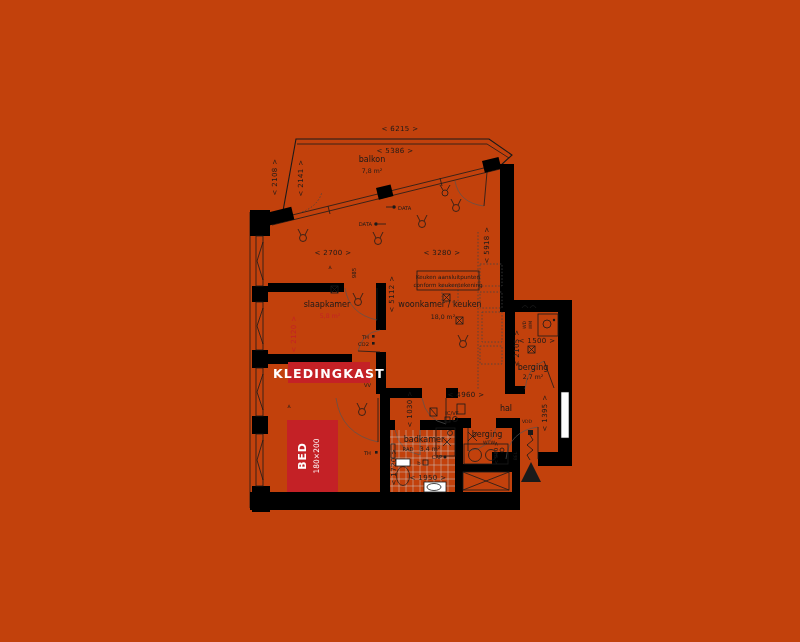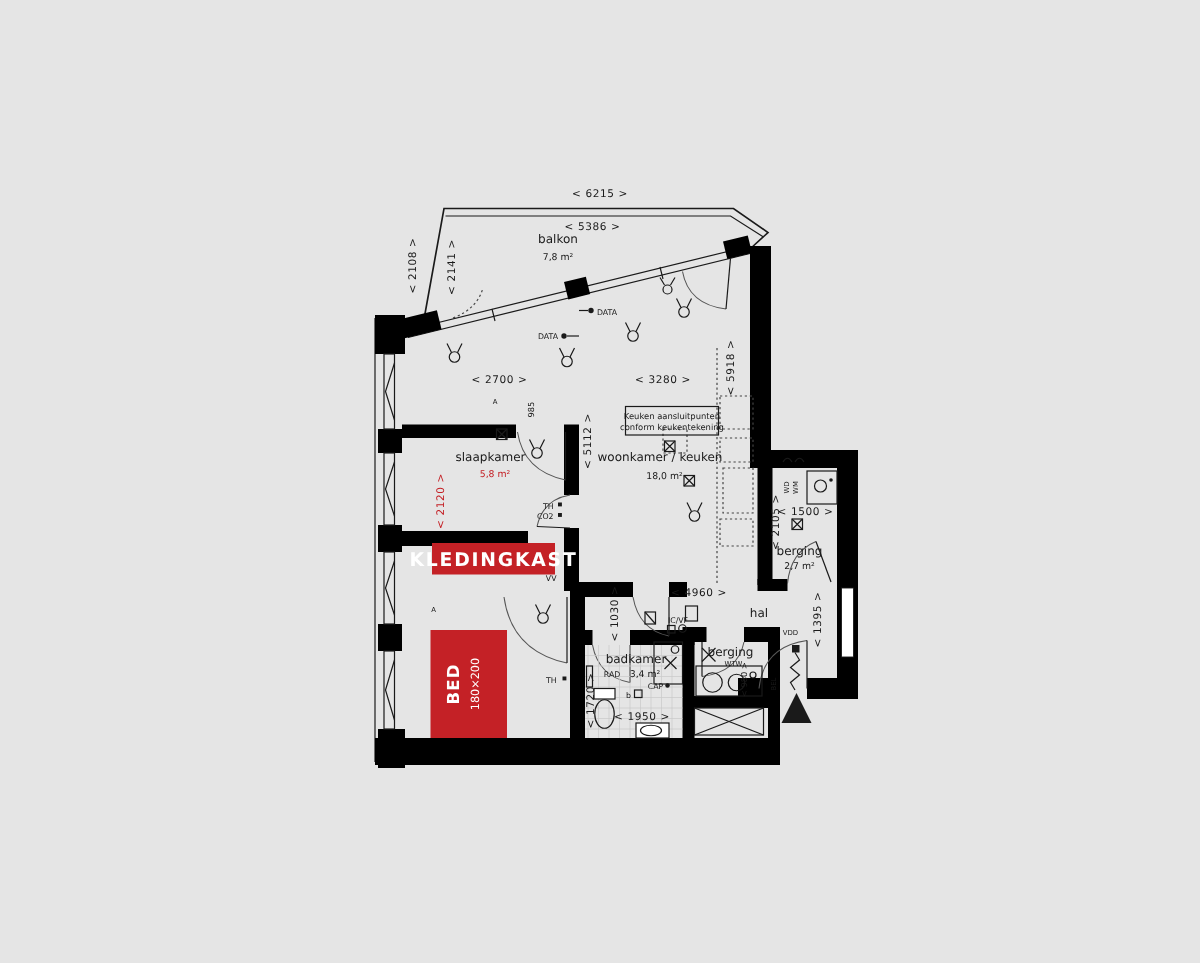--- a/index.html
+++ b/index.html
@@ -1,16 +1,16 @@
 <!DOCTYPE html>
 <html><head>
 <meta charset="utf-8">
 <style>
   html,body{margin:0;padding:0;background:#fff;}
-  .stage{position:relative;width:800px;height:642px;background:#e5e5e5;overflow:hidden;
+  .stage{position:relative;width:800px;height:642px;background:#c2410c;overflow:hidden;
          font-family:"DejaVu Sans", sans-serif;}
   svg text{font-family:"DejaVu Sans", sans-serif;fill:#1a1a1a;}
   .dim{font-size:7px;letter-spacing:.4px;}
   .dim-sm{font-size:5.5px;}
   .room{font-size:8px;}
   .area{font-size:6.2px;}
   .tag{font-size:5.2px;}
   .tag-xs{font-size:4.6px;}
   .red-t{fill:#c42126;}
   .white-t{fill:#ffffff;}

